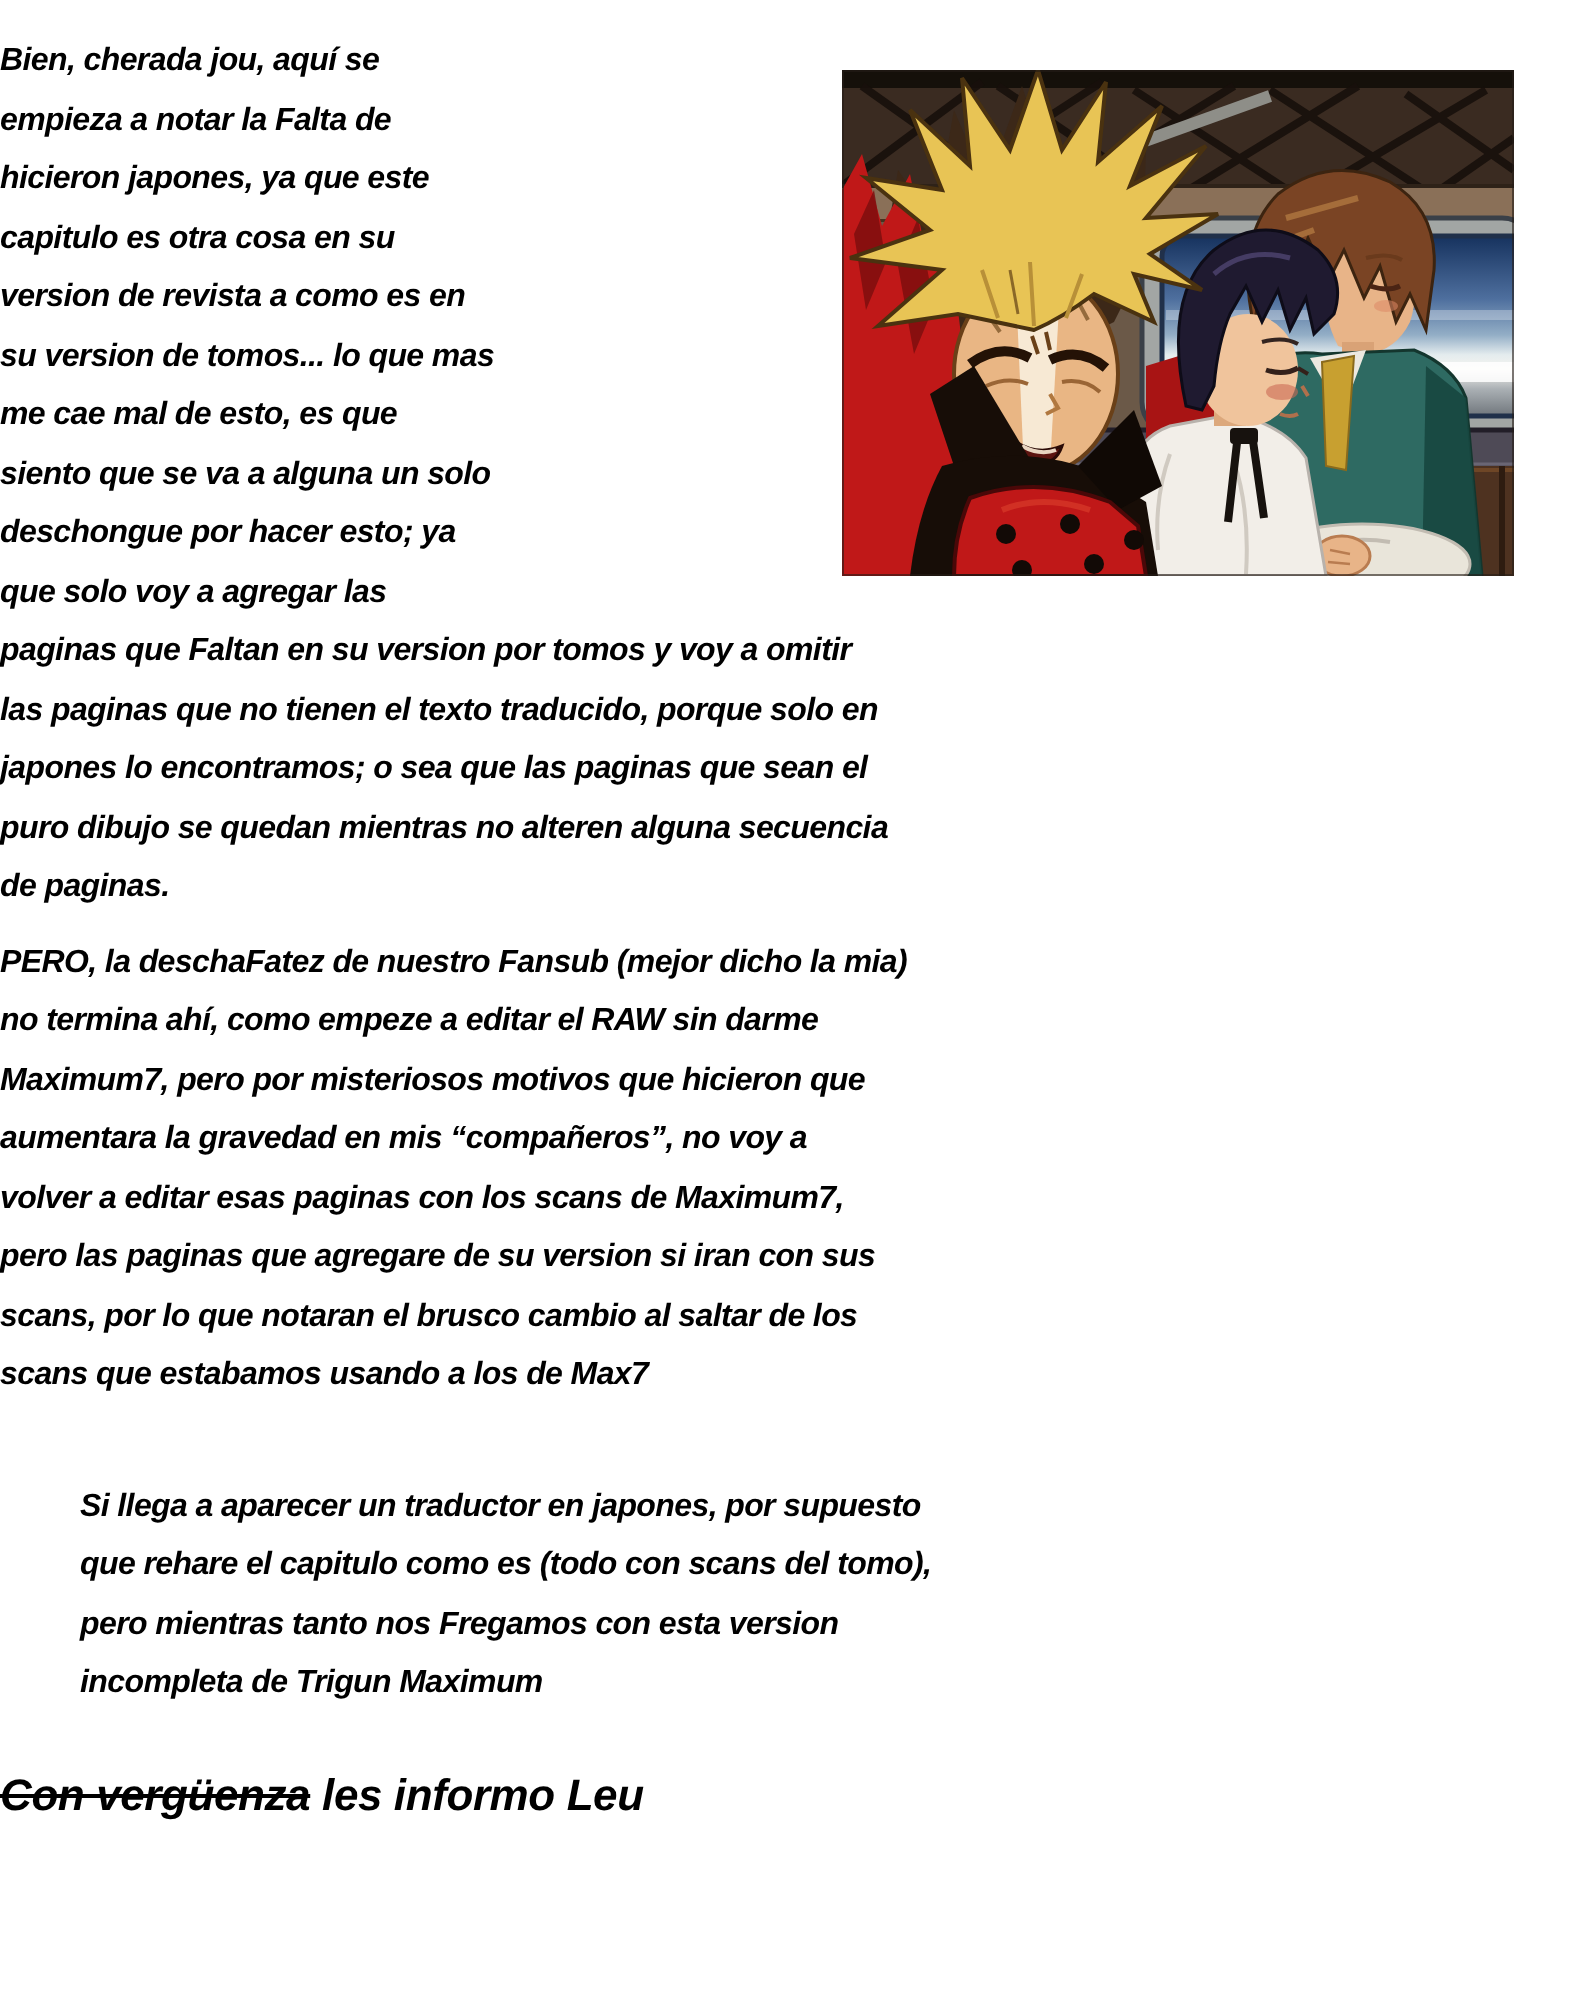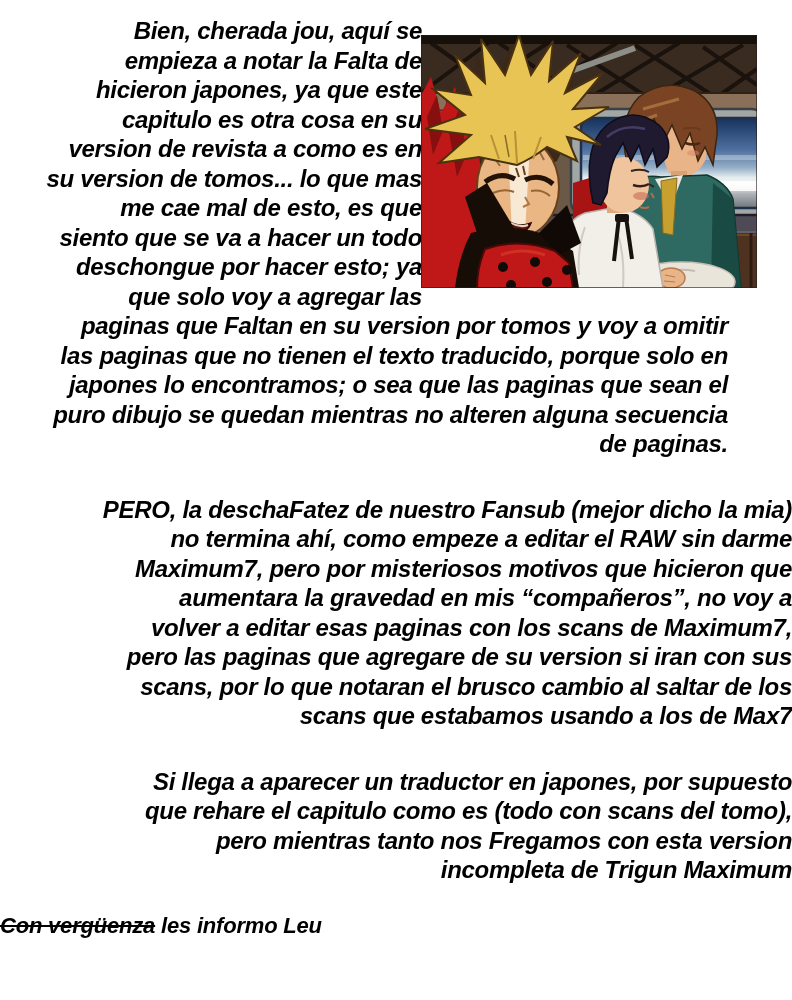--- a/index.html
+++ b/index.html
@@ -8,30 +8,30 @@
     position:relative;
     width:792px; height:1000px;
     background:#ffffff;
     overflow:hidden;
     font-family:"Liberation Sans", sans-serif;
     font-style:italic;
     font-weight:bold;
     color:#000;
   }
   .ln {
-    font-size:24px;
+    font-size:16px;
     line-height:29.5px;
-    text-align:right;
+    text-align:left;
     white-space:nowrap;
     letter-spacing:-0.3px;
     font-style:italic;
   }
   .p1-narrow { width:422px; padding-top:16px; }
   .p1-wide   { width:728px; }
-  .p2 { margin-top:36px; }
+  .p2 { margin-top:8px; }
   .p3 { margin-top:36px;padding-left:40px; }
   .signature {
     margin-top:28px;
     padding-right:34px;
     font-size:22px;
     line-height:26px;
     letter-spacing:-0.2px;
   }
   .strike { text-decoration:line-through; text-decoration-thickness:2px; }
   .photo-wrap {
@@ -166,21 +166,21 @@
   </div>
 
   <div class="p1-narrow">
     <div class="ln">Bien, cherada jou, aquí se</div>
     <div class="ln">empieza a notar la Falta de</div>
     <div class="ln">hicieron japones, ya que este</div>
     <div class="ln">capitulo es otra cosa en su</div>
     <div class="ln">version de revista a como es en</div>
     <div class="ln">su version de tomos... lo que mas</div>
     <div class="ln">me cae mal de esto, es que</div>
-    <div class="ln">siento que se va a hacer un todo</div>
+    <div class="ln">siento que se va a alguna un solo</div>
     <div class="ln">deschongue por hacer esto; ya</div>
     <div class="ln">que solo voy a agregar las</div>
   </div>
 
   <div class="p1-wide">
     <div class="ln">paginas que Faltan en su version por tomos y voy a omitir</div>
     <div class="ln">las paginas que no tienen el texto traducido, porque solo en</div>
     <div class="ln">japones lo encontramos; o sea que las paginas que sean el</div>
     <div class="ln">puro dibujo se quedan mientras no alteren alguna secuencia</div>
     <div class="ln">de paginas.</div>

